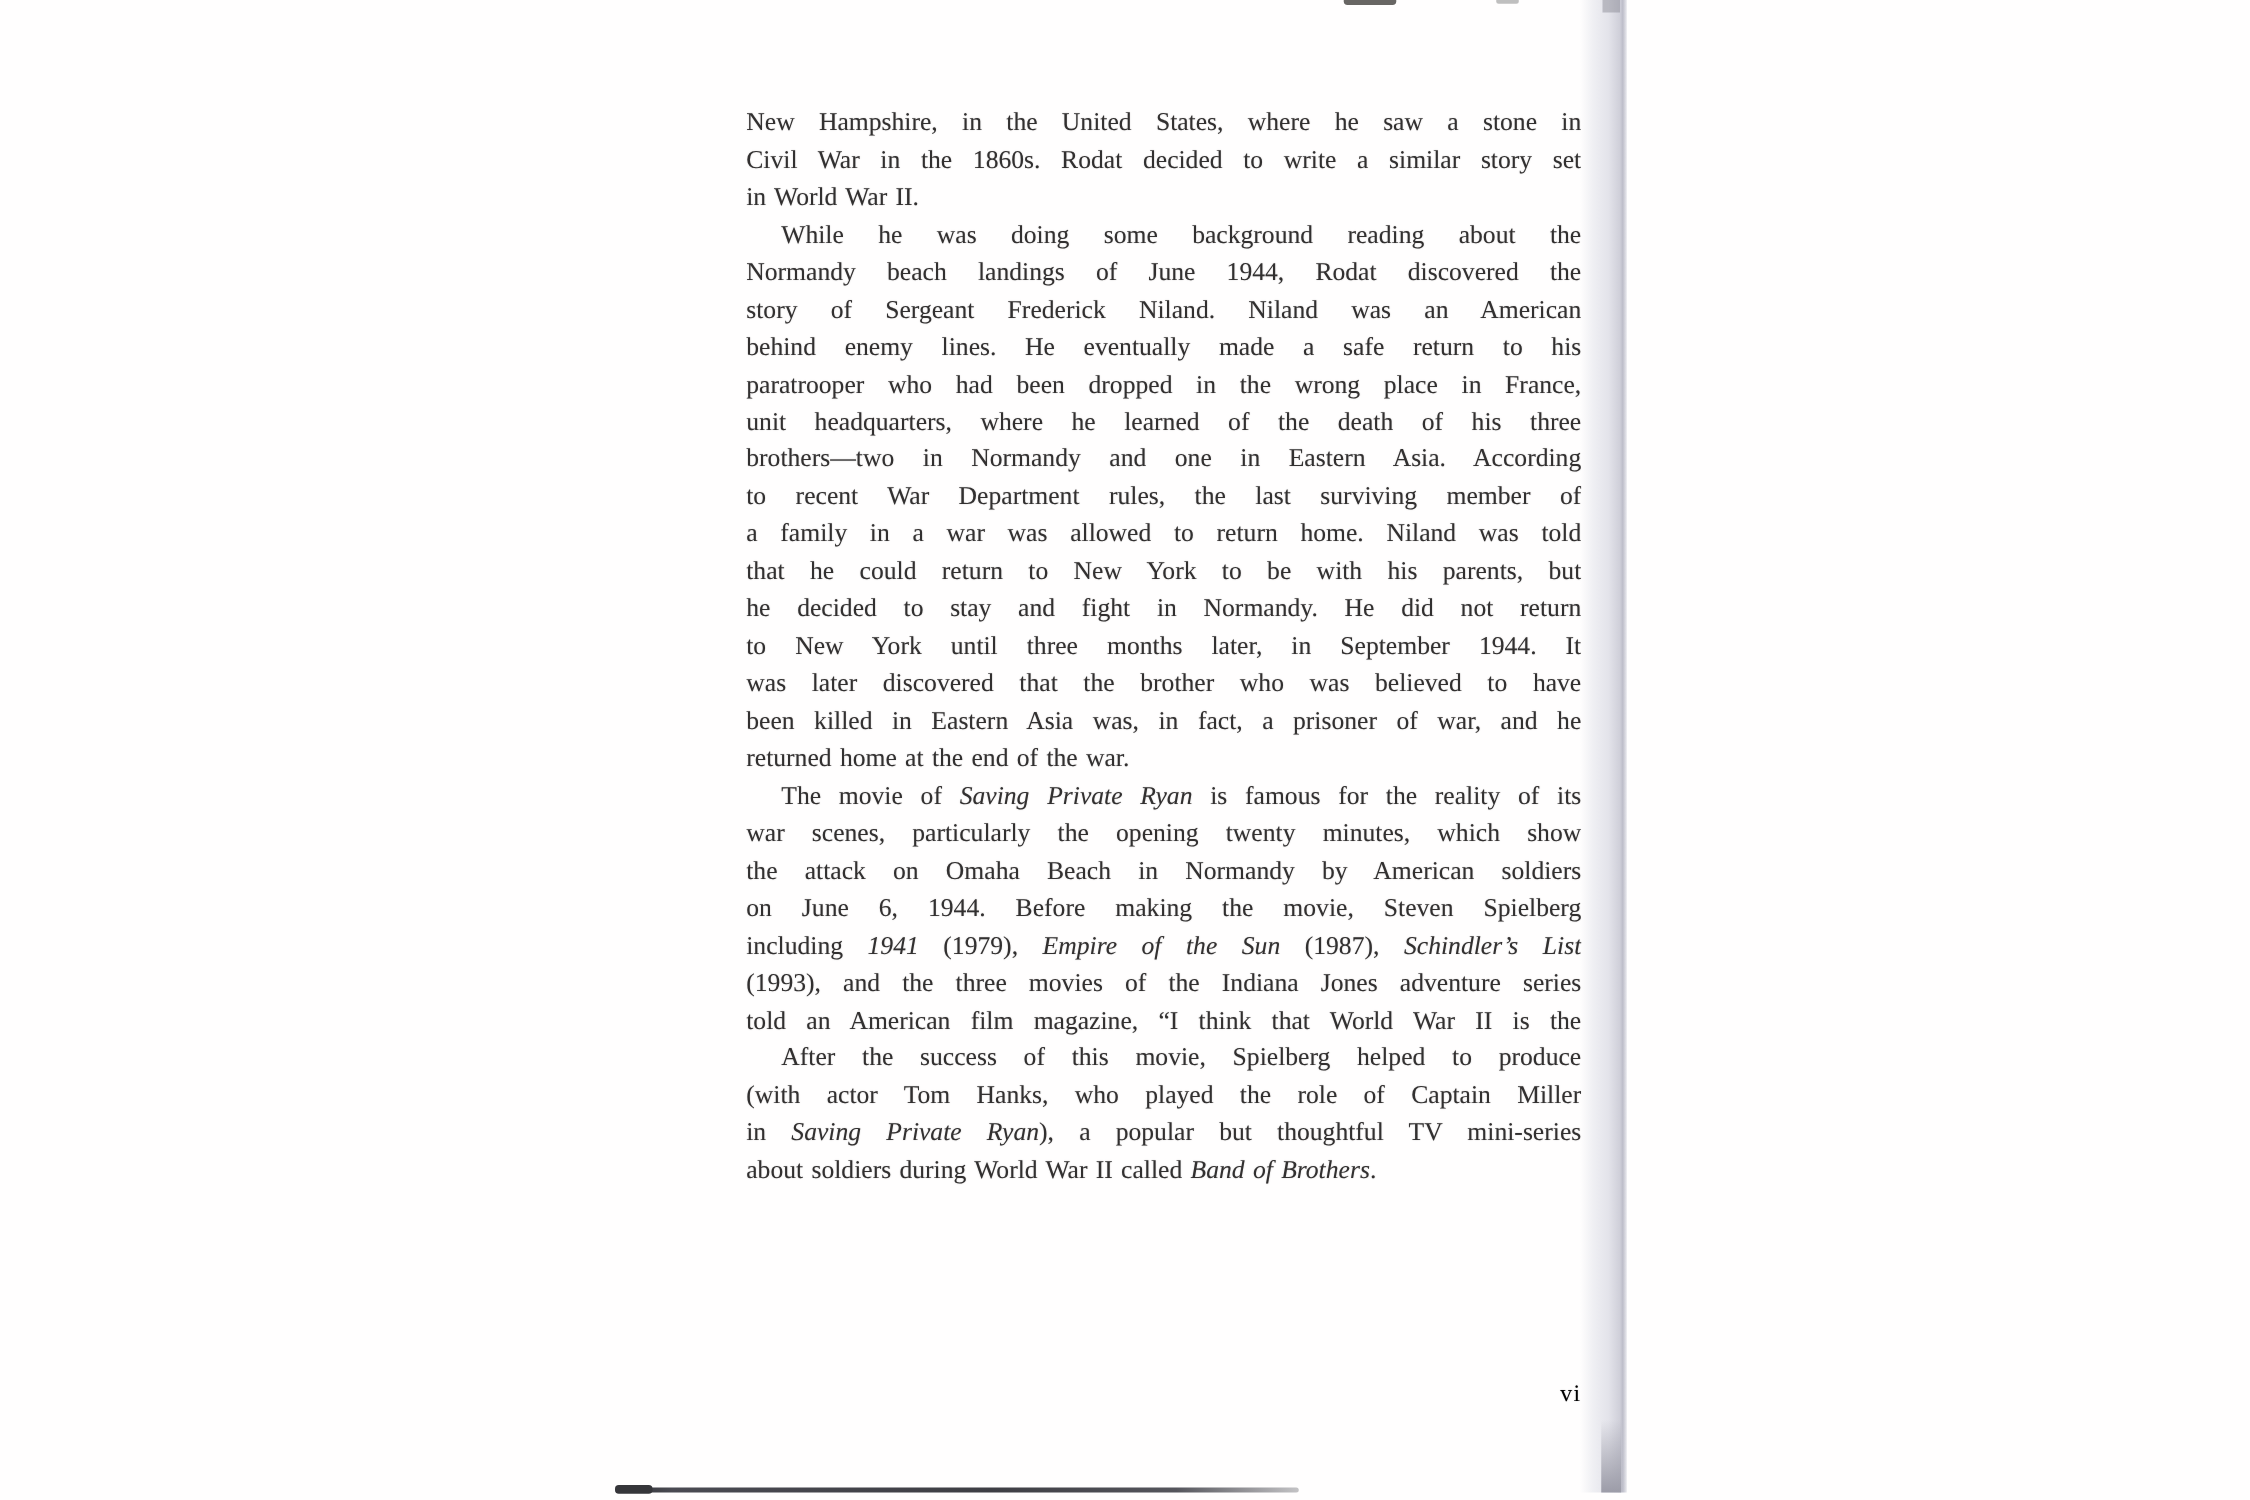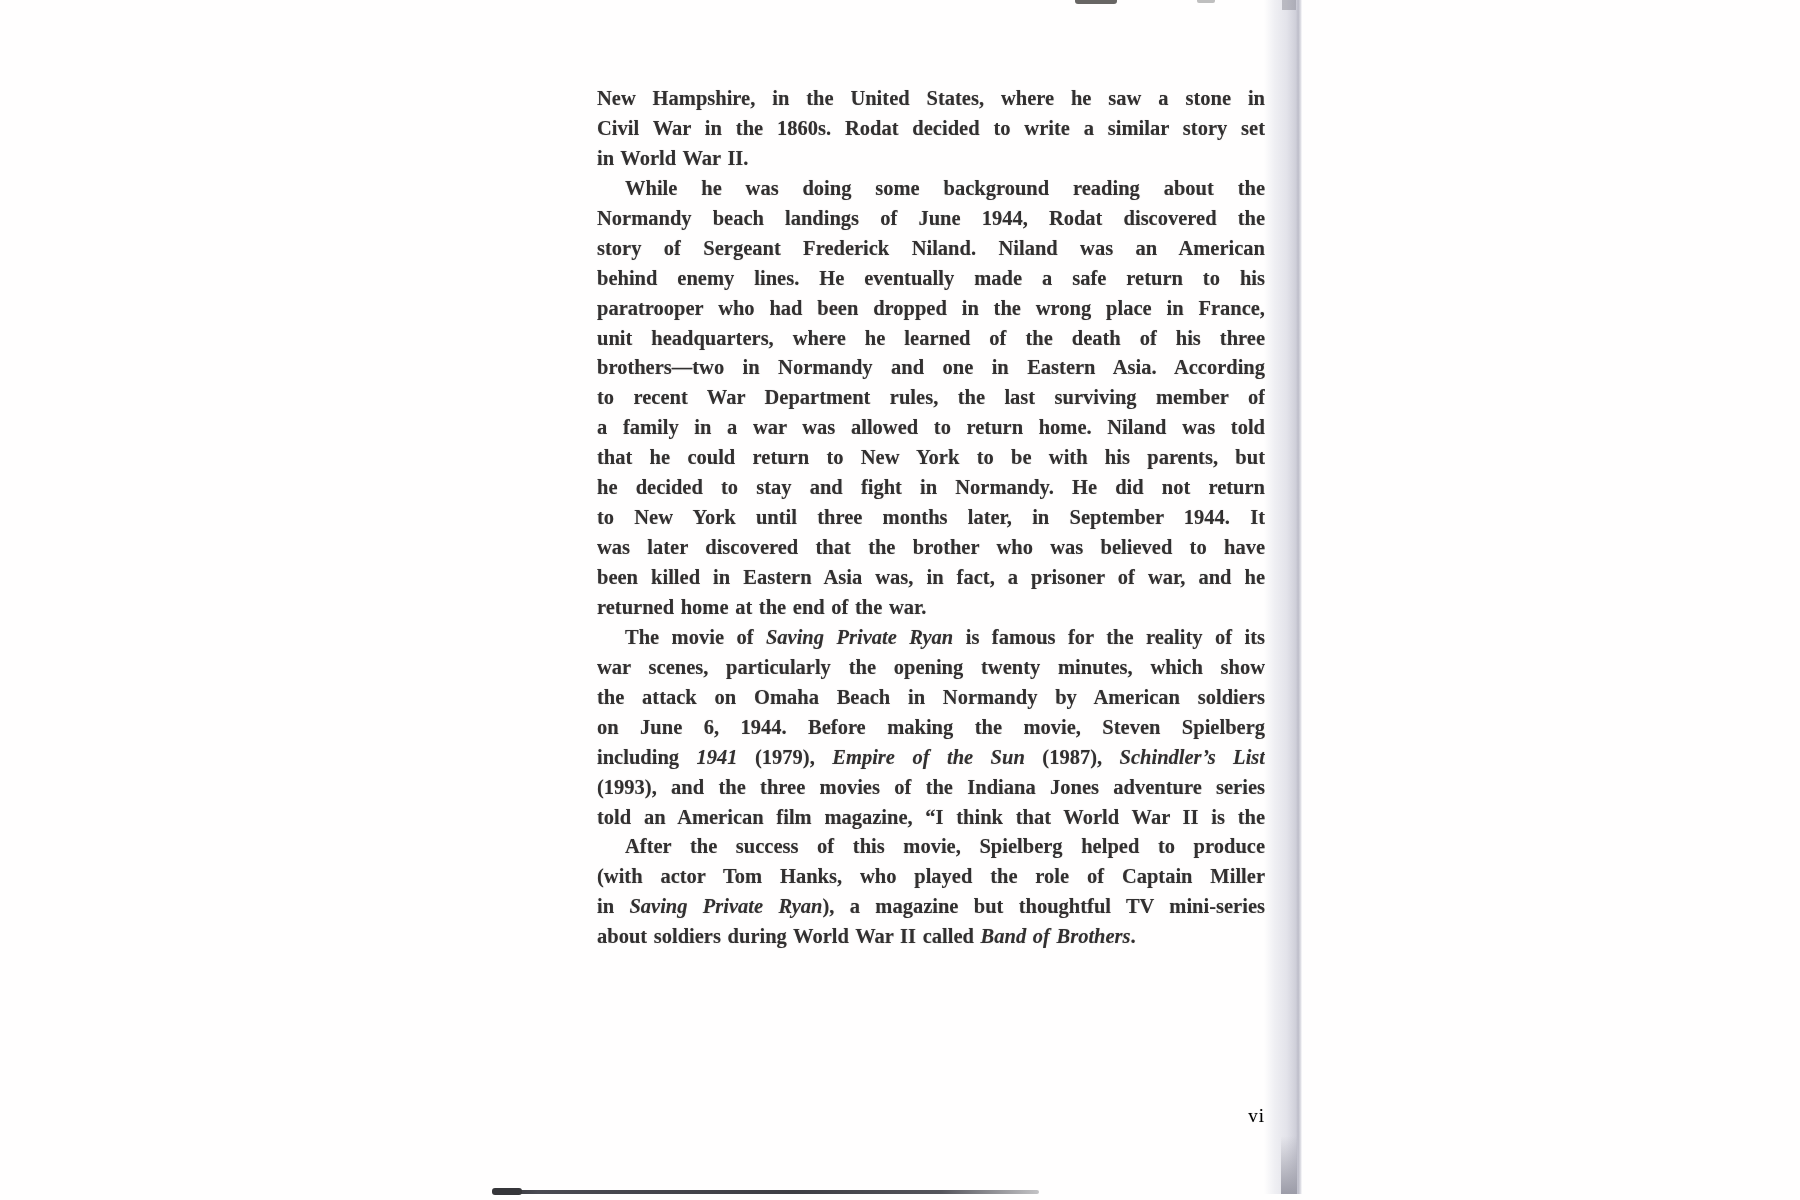--- a/index.html
+++ b/index.html
@@ -102,21 +102,21 @@
 </head>
 <body>
 
 <div class="scan-page">
 
   <div class="smudge-1" style="background: rgb(77, 75, 73);"></div>
   <div class="smudge-2" style="background: rgb(138, 138, 138);"></div>
 
   <div class="edge-shadow"></div>
 
-  <div class="text-block" style="color: rgb(50, 48, 48); font-weight: bold;">
+  <div class="text-block" style="color: rgb(50, 48, 48);">
       <div class="line"><span>New Hampshire, in the United States, where he saw a stone in</span></div>
       <div class="line"><span>Civil War in the 1860s. Rodat decided to write a similar story set</span></div>
       <div class="line last"><span>in World War II.</span></div>
       <div class="line indent"><span>While he was doing some background reading about the</span></div>
       <div class="line"><span>Normandy beach landings of June 1944, Rodat discovered the</span></div>
       <div class="line"><span>story of Sergeant Frederick Niland. Niland was an American</span></div>
       <div class="line"><span>behind enemy lines. He eventually made a safe return to his</span></div>
       <div class="line"><span>paratrooper who had been dropped in the wrong place in France,</span></div>
       <div class="line"><span>unit headquarters, where he learned of the death of his three</span></div>
       <div class="line"><span>brothers—two in Normandy and one in Eastern Asia. According</span></div>
@@ -130,21 +130,21 @@
       <div class="line last"><span>returned home at the end of the war.</span></div>
       <div class="line indent"><span>The movie of </span><span class="it">Saving Private Ryan</span><span> is famous for the reality of its</span></div>
       <div class="line"><span>war scenes, particularly the opening twenty minutes, which show</span></div>
       <div class="line"><span>the attack on Omaha Beach in Normandy by American soldiers</span></div>
       <div class="line"><span>on June 6, 1944. Before making the movie, Steven Spielberg</span></div>
       <div class="line"><span>including </span><span class="it">1941</span><span> (1979), </span><span class="it">Empire of the Sun</span><span> (1987), </span><span class="it">Schindler’s List</span></div>
       <div class="line"><span>(1993), and the three movies of the Indiana Jones adventure series</span></div>
       <div class="line"><span>told an American film magazine, “I think that World War II is the</span></div>
       <div class="line indent"><span>After the success of this movie, Spielberg helped to produce</span></div>
       <div class="line"><span>(with actor Tom Hanks, who played the role of Captain Miller</span></div>
-      <div class="line"><span>in </span><span class="it">Saving Private Ryan</span><span>), a magazine but thoughtful TV mini-series</span></div>
+      <div class="line"><span>in </span><span class="it">Saving Private Ryan</span><span>), a popular but thoughtful TV mini-series</span></div>
       <div class="line last"><span>about soldiers during World War II called </span><span class="it">Band of Brothers</span><span>.</span></div>
     </div>
 
   <div class="page-number">vi</div>
 
   <div class="bottom-line"></div>
 
 </div>
 
 </body></html>

